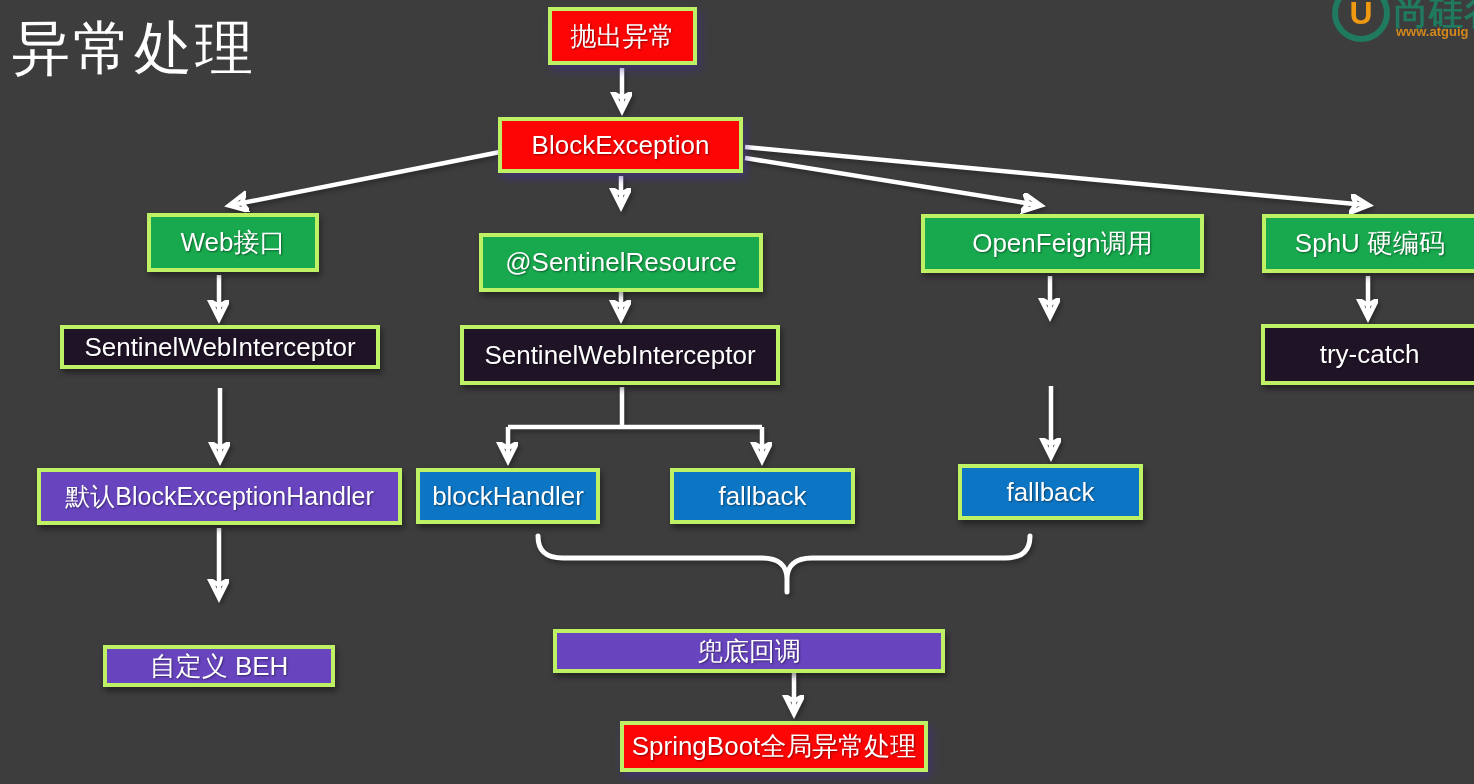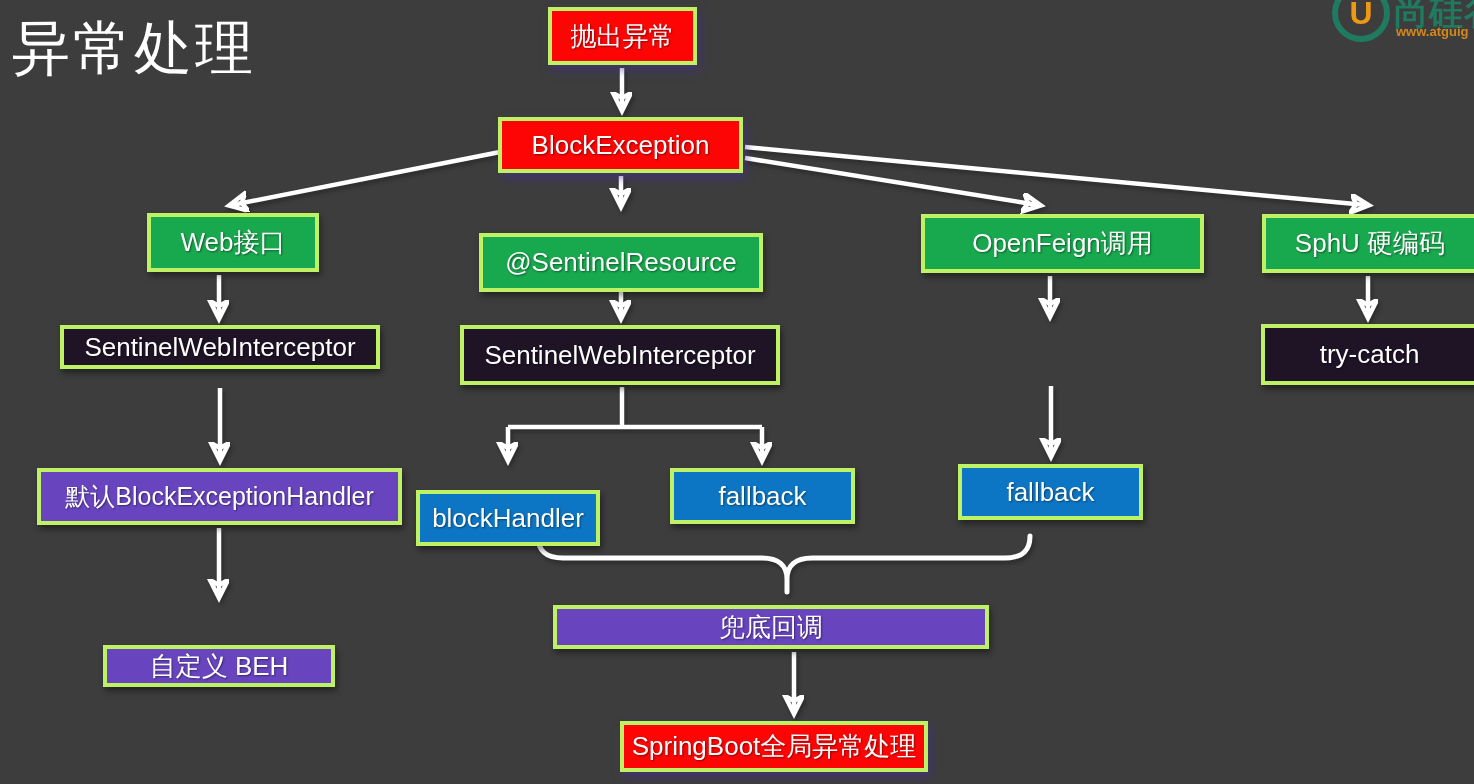--- a/index.html
+++ b/index.html
@@ -34,25 +34,25 @@
   #n-blockex{left:498px;top:117px;width:245px;height:56px;text-align:right;}
   #n-web{left:133px;top:213px;width:172px;height:59px;margin-left:14px;}
   #n-sres{left:479px;top:213px;width:284px;height:59px;margin-top:20px;}
   #n-feign{left:921px;top:214px;width:283px;height:59px;}
   #n-sphu{left:1262px;top:214px;width:216px;height:59px;}
   #n-webint{left:60px;top:325px;width:320px;height:44px;}
   #n-aspect{left:460px;top:325px;width:320px;height:60px;}
   #n-builder{left:890px;top:323px;width:282px;height:61px;}
   #n-trycatch{left:1261px;top:324px;width:217px;height:61px;}
   #n-defbeh{left:37px;top:468px;width:365px;height:57px;font-size:25px;}
-  #n-bhandler{left:416px;top:468px;width:184px;height:56px;margin-top:22px;}
+  #n-bhandler{left:416px;top:468px;width:184px;height:56px;}
   #n-fb1{left:670px;top:468px;width:185px;height:56px;}
   #n-fb2{left:958px;top:464px;width:185px;height:56px;}
   #n-custombeh{left:103px;top:605px;width:232px;height:42px;margin-top:40px;}
-  #n-bottomcb{left:553px;top:605px;width:436px;height:44px;}
+  #n-bottomcb{left:553px;top:629px;width:392px;height:44px;}
   #n-springboot{left:620px;top:721px;width:308px;height:51px;}
 
   #edges{position:absolute;left:0;top:0;width:1474px;height:784px;
          filter:drop-shadow(2px 3px 2px rgba(0,0,0,.3));}
   #edges path, #edges line{stroke:#ffffff;stroke-width:4.5;fill:none;}
   #edges .brace{stroke-width:5;stroke-linecap:round;}
 
   
   #logo{position:absolute;left:1328px;top:-18px;width:160px;height:60px;}
   #logo-circle{

